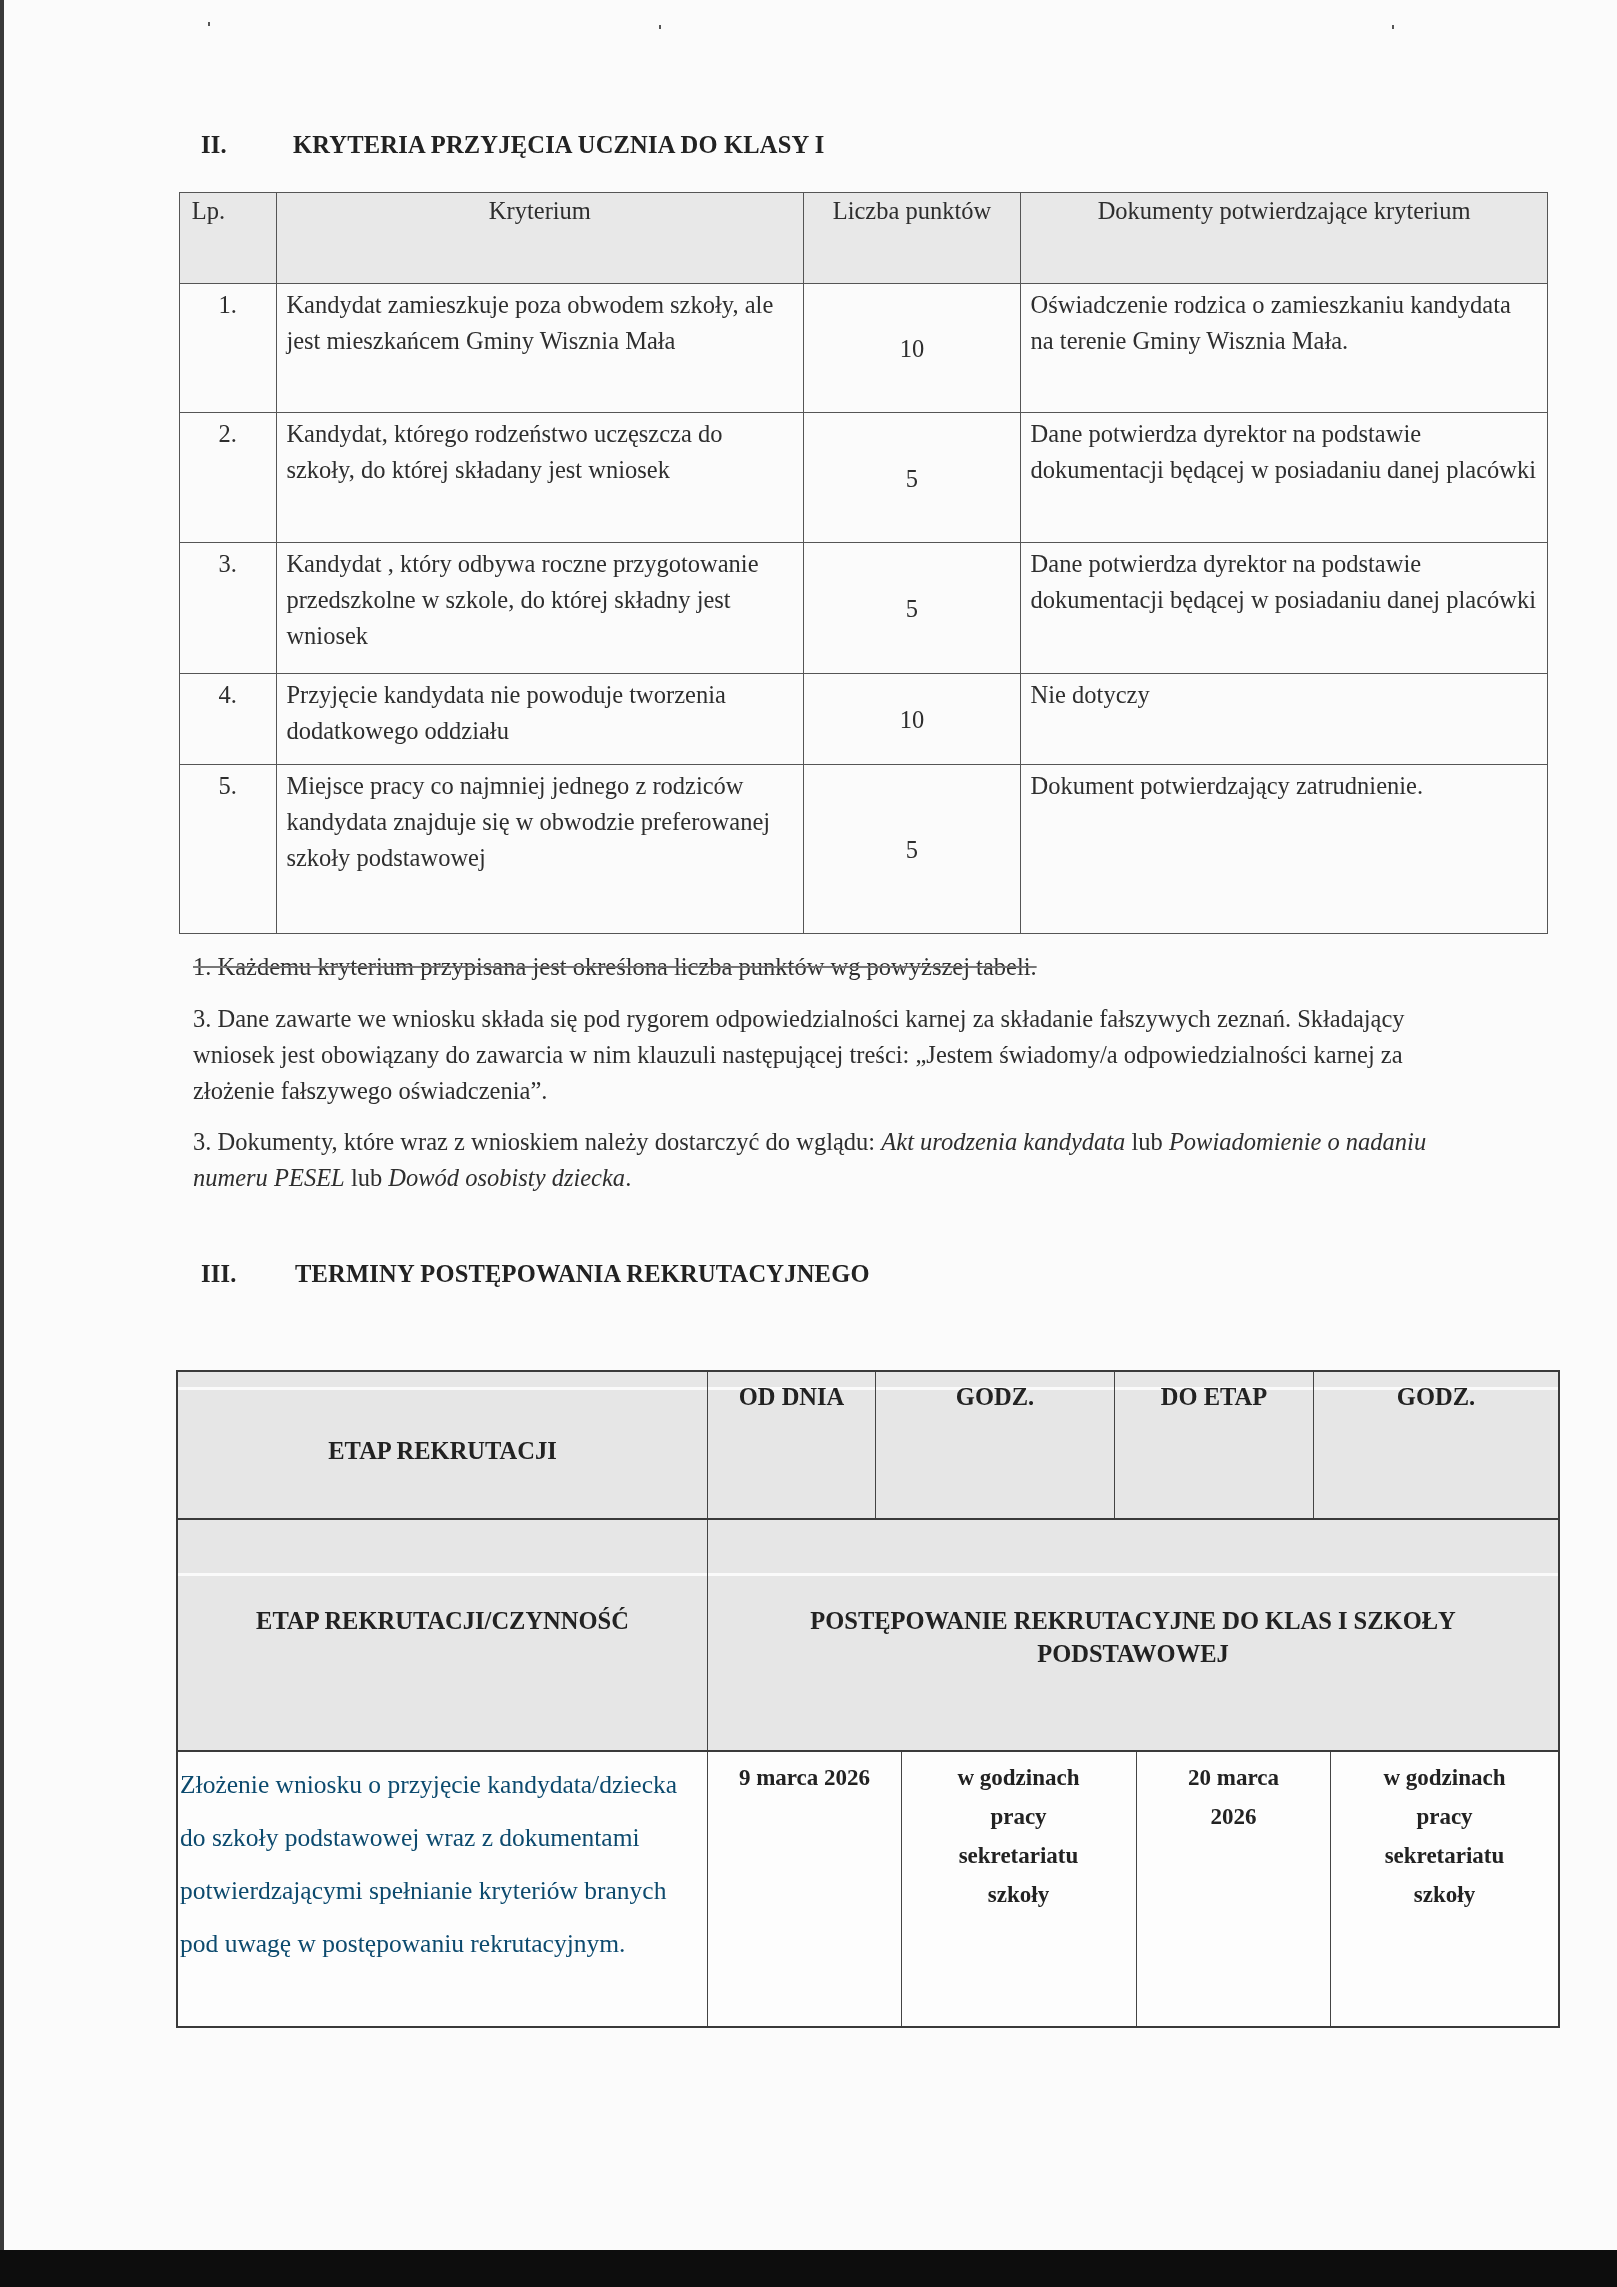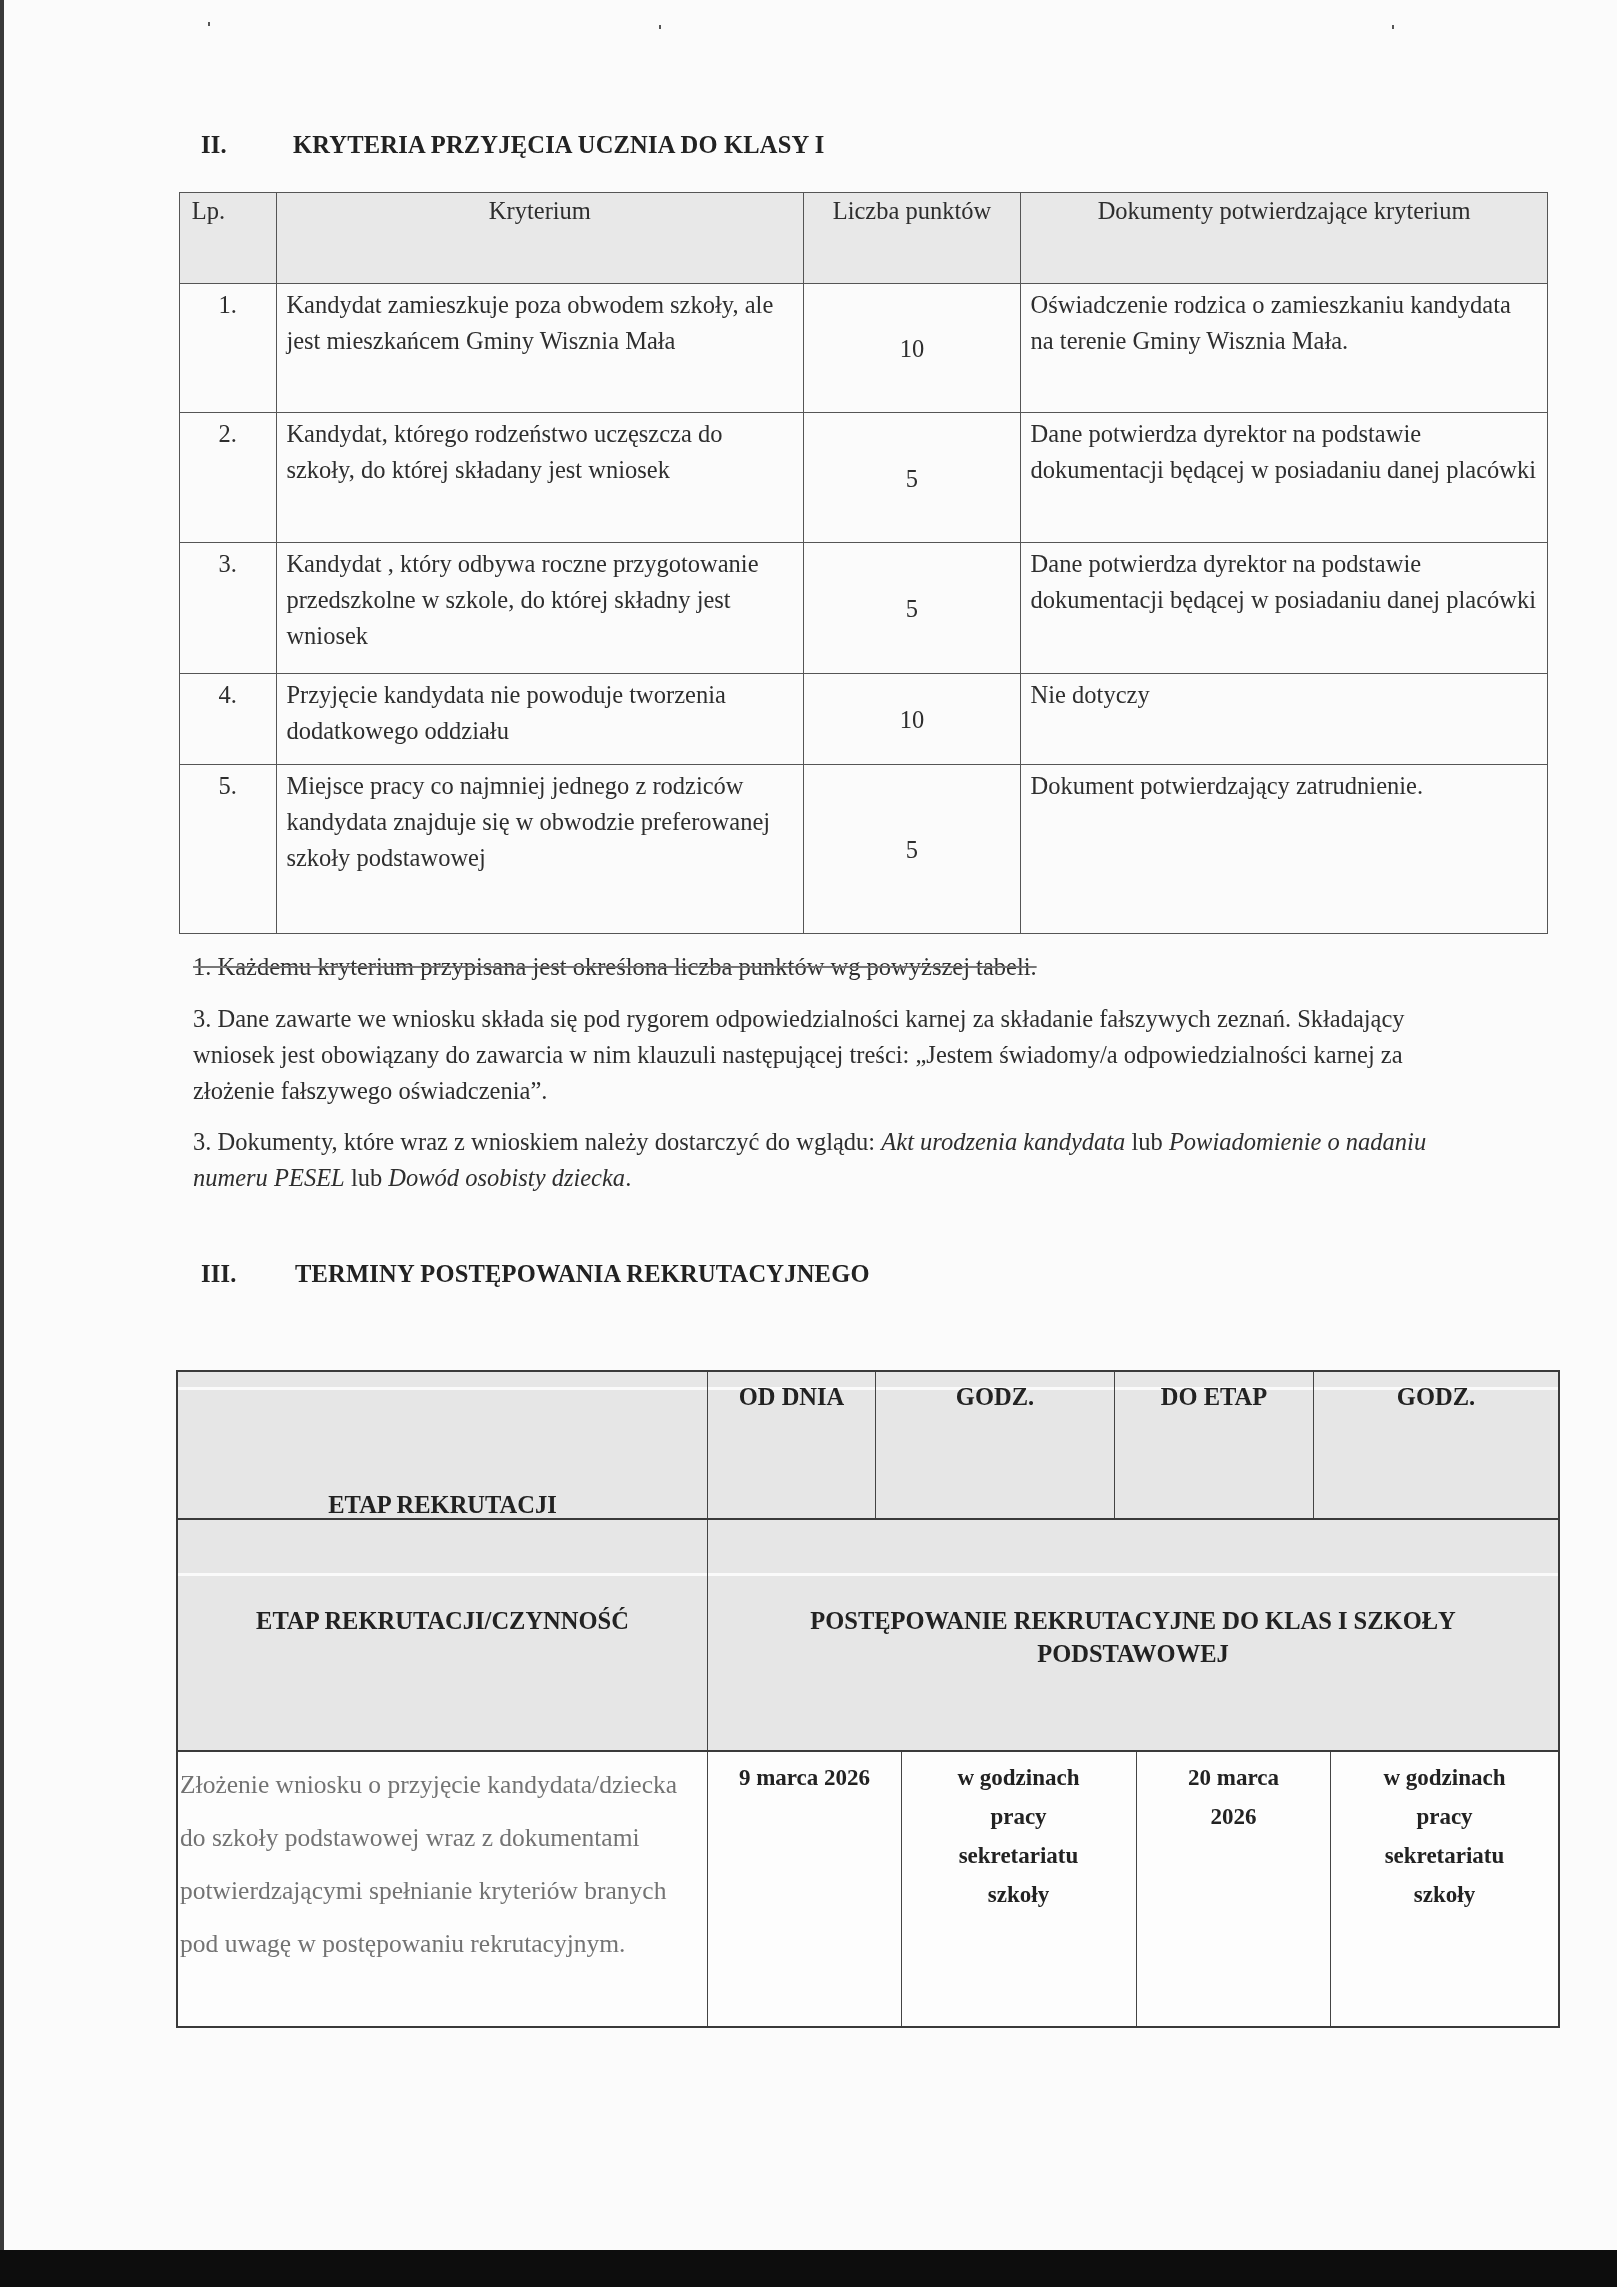--- a/index.html
+++ b/index.html
@@ -57,21 +57,21 @@
     font-weight: bold; font-size: 24.5px; line-height: 33px; text-align: center; color: #222;
   }
   .t2-cell.firstcol { border-left: none; }
   .band-line { position: absolute; left: 0; right: 0; height: 2.9px; background: #fff; opacity: 0.8; }
 
   .r1 { height: 150px; }
   .r2 { height: 232px; }
   .r3 { height: 276px; background: #fdfdfd; }
 
   .r3 .t2-cell { font-size: 23px; line-height: 39px; }
-  .r3 .desc { font-weight: normal; text-align: left; padding-left: 2px; color: #737373; font-size: 25.5px; line-height: 53px; padding-top: 5.9px; }
+  .r3 .desc { font-weight: normal; text-align: left; padding-left: 2px; color: #0c4a6e; font-size: 25.5px; line-height: 53px; padding-top: 5.9px; }
   .r3 .val { padding-top: 5.9px; }
 </style>
 </head>
 <body>
 
 <div class="page-edge-left"></div>
 <div class="speck" style="left:208px;top:21.6px"></div>
 <div class="speck" style="left:659px;top:24.5px"></div>
 <div class="speck" style="left:1392px;top:24.5px"></div>
 
@@ -128,21 +128,21 @@
   <p><span>3. Dokumenty, które wraz z wnioskiem należy dostarczyć do wglądu: </span><i>Akt urodzenia kandydata</i><span> lub </span><i>Powiadomienie o nadaniu numeru PESEL</i><span> lub </span><i>Dowód osobisty dziecka</i><span>.</span></p>
 </div>
 
 <div class="heading" style="left:201px; top:1260px;">
   <span class="num" style="width:94px">III.</span><span>TERMINY POSTĘPOWANIA REKRUTACYJNEGO</span>
 </div>
 
 <div class="t2">
   <div class="t2-row first shaded r1">
     <div class="band-line" style="top:14.7px"></div>
-    <div class="t2-cell firstcol" style="left:0; width:529px; padding-top:116px;">ETAP REKRUTACJI</div>
+    <div class="t2-cell firstcol" style="left:0; width:529px; padding-top:62px;">ETAP REKRUTACJI</div>
     <div class="t2-cell" style="left:529px; width:168px; padding-top:7.8px;">OD DNIA</div>
     <div class="t2-cell" style="left:697px; width:239px; padding-top:7.8px;">GODZ.</div>
     <div class="t2-cell" style="left:936px; width:199px; padding-top:7.8px;">DO ETAP</div>
     <div class="t2-cell" style="left:1135px; width:245px; padding-top:7.8px;">GODZ.</div>
   </div>
   <div class="t2-row shaded r2">
     <div class="band-line" style="top:53px"></div>
     <div class="t2-cell" style="left:529px; width:851px; padding:84px 19.6px 0 19.6px;">POSTĘPOWANIE REKRUTACYJNE DO KLAS I SZKOŁY PODSTAWOWEJ</div>
     <div class="t2-cell firstcol" style="left:0; width:529px; padding-top:84px;">ETAP REKRUTACJI/CZYNNOŚĆ</div>
   </div>

